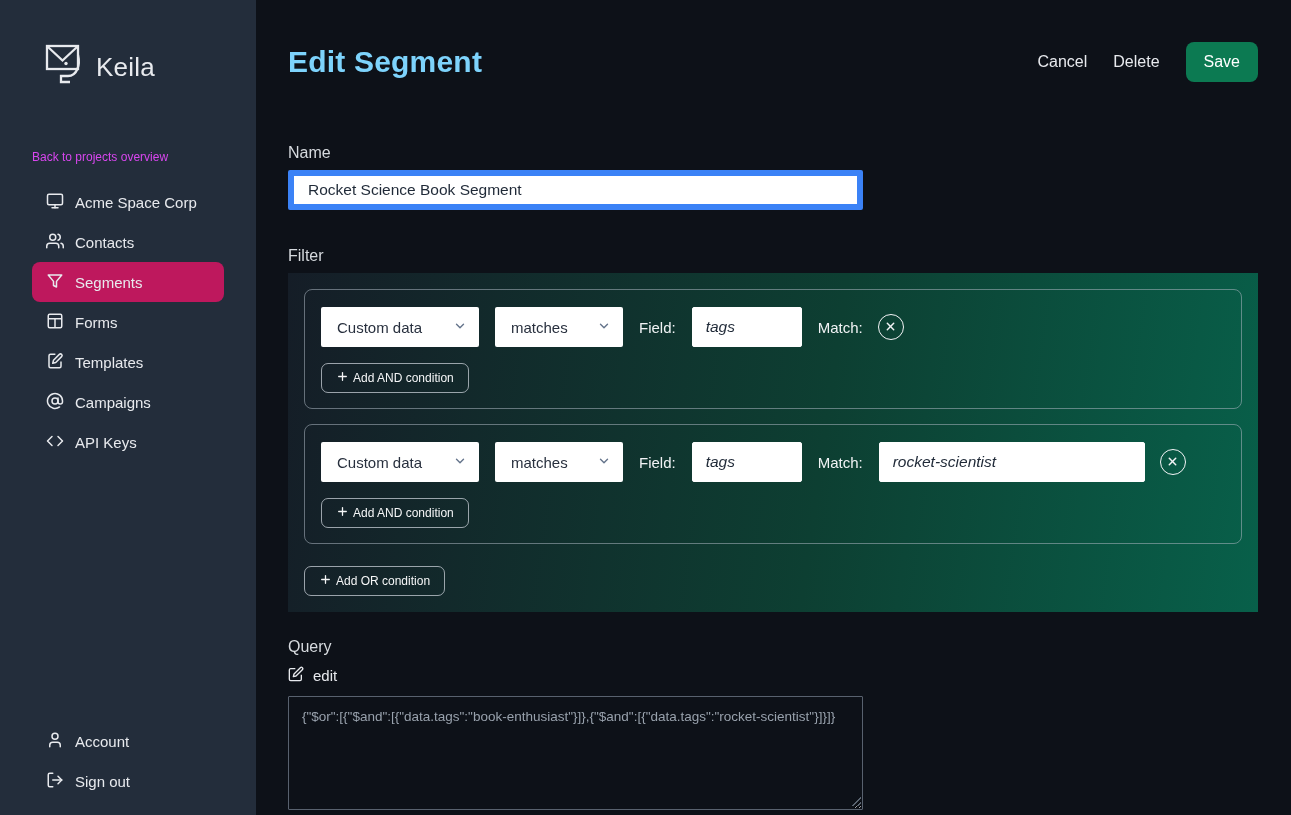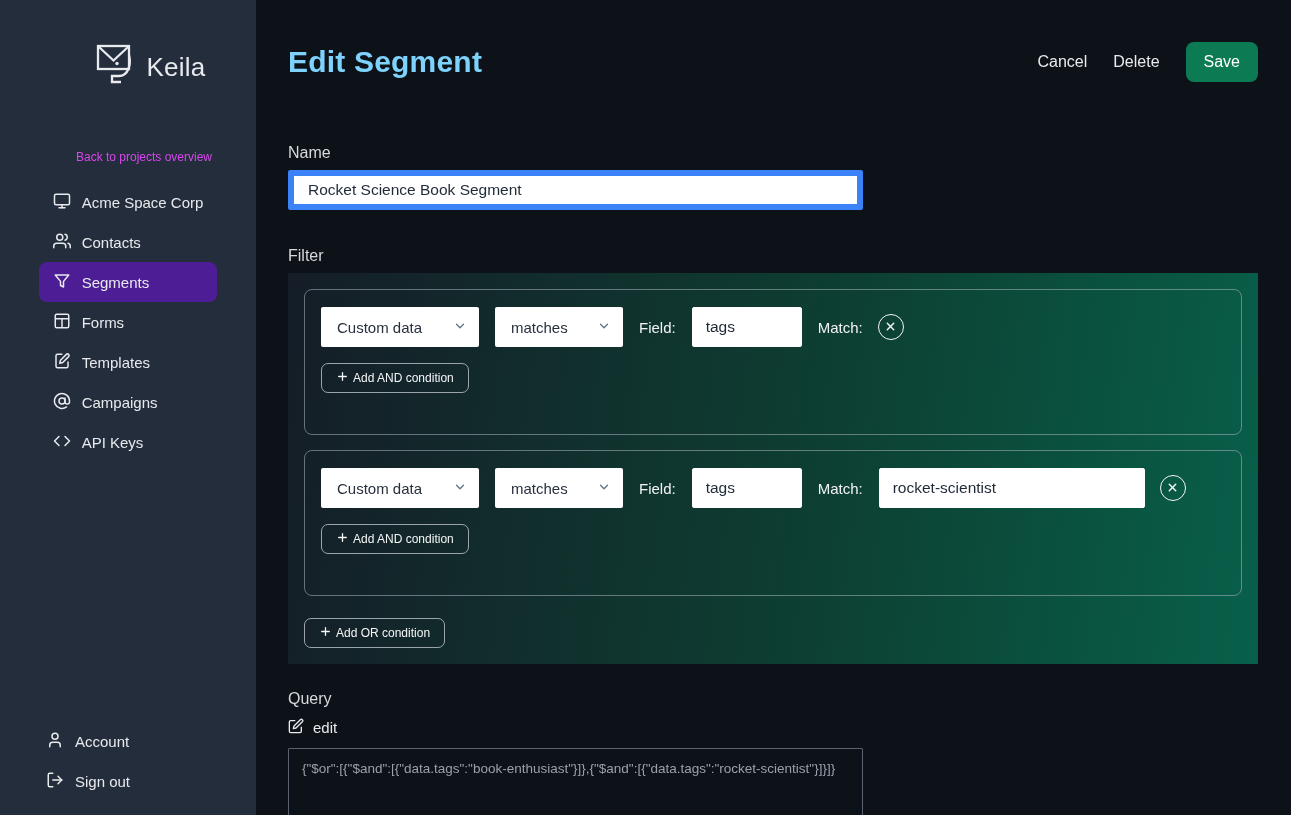--- a/index.html
+++ b/index.html
@@ -4,32 +4,32 @@
 <style>
   * { margin:0; padding:0; box-sizing:border-box; }
   html,body { width:1291px; height:815px; overflow:hidden; }
   body {
     font-family:"Liberation Sans","DejaVu Sans",sans-serif;
     background:#0d1118; color:#e8eaee; display:flex;
   }
   
   .sidebar {
     width:256px; min-width:256px; height:815px; background:#232d3b;
-    display:flex; flex-direction:column; position:relative;align-items:center;
+    display:flex; flex-direction:column; position:relative;
   }
   .logo { display:flex; align-items:center; gap:6px; margin:40px 0 0 44px; }
   .logo-text { font-size:26px; font-weight:400; color:#e8eaee; letter-spacing:.2px; }
   .back-link { margin:56px 0 10px 32px; font-size:12px; color:#d946ef; cursor:pointer; }
   .menu { display:flex; flex-direction:column; margin:8px 32px 0 32px; }
   .menu-item {
     height:40px; display:flex; align-items:center; gap:11px;
     padding:0 14px; border-radius:8px; font-size:15px; font-weight:500;
     color:#e8eaee; cursor:pointer; white-space:nowrap;
   }
-  .menu-item.active { background:#4c1d95; }
+  .menu-item.active { background:#be185d; }
   .menu-item svg, .sfoot-item svg { flex:0 0 auto; }
   .sidebar-footer { position:absolute; left:32px; right:32px; bottom:14px; }
   .sfoot-item {
     height:40px; display:flex; align-items:center; gap:11px; padding:0 14px;
     font-size:15px; font-weight:500; color:#e8eaee; cursor:pointer;
   }
   
   .main { flex:1; padding:40px 33px 0 32px; }
   .header-row { display:flex; align-items:center; justify-content:space-between; height:44px; margin-bottom:60px; }
   .page-title { font-size:30px; font-weight:600; color:#7dd3fc; letter-spacing:.2px; }
@@ -45,34 +45,34 @@
     padding:0 14px; font-family:inherit; font-size:15.5px; color:#1f2937; display:block;
   }
   .filter-label { margin-top:37px; }
   .filter-panel {
     width:970px; margin-top:0;
     background:linear-gradient(98deg,#151d27 0%,#0d3f32 55%,#08604a 100%);
     padding:16px;
   }
   .condition-group {
     border:1px solid rgba(170,180,192,.55); border-radius:8px;
-    padding:17px 16px; height:146px;
+    padding:17px 16px; height:120px;
   }
   .condition-group + .condition-group { margin-top:15px; }
   .condition-row { display:flex; align-items:center; gap:16px; }
   .fake-select {
     height:40px; background:#fff; border-radius:2px; display:flex; align-items:center;
     justify-content:space-between; padding:0 12px 0 16px; cursor:pointer; color:#28303e; font-size:15px;
   }
   .sel-type { width:158px; }
   .sel-op { width:128px; }
   .cond-label { font-size:15px; color:#f1f3f5; }
   .cond-input {
     height:40px; background:#fff; border:1px solid #fff; border-radius:2px;
-    padding:0 13px; font-family:inherit; font-size:15.5px; color:#1f2937;
+    padding:0 13px; font-family:inherit; font-size:15.5px; color:#1f2937;font-style:italic;
   }
   .field-input { width:110px; }
   .match-input { width:266px; }
   .remove-btn {
     width:26px; height:26px; border-radius:50%; border:1.8px solid #f3f4f6; background:transparent;
     display:flex; align-items:center; justify-content:center; cursor:pointer; color:#f3f4f6; margin-left:-1px;
   }
   .add-btn {
     margin-top:16px; height:30px; display:inline-flex; align-items:center; gap:4px;
     background:transparent; border:1px solid rgba(200,207,215,.75); border-radius:7px;

